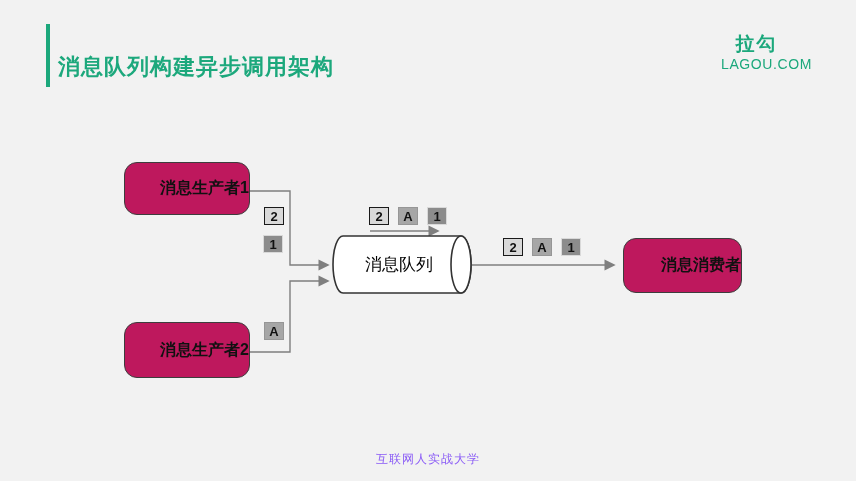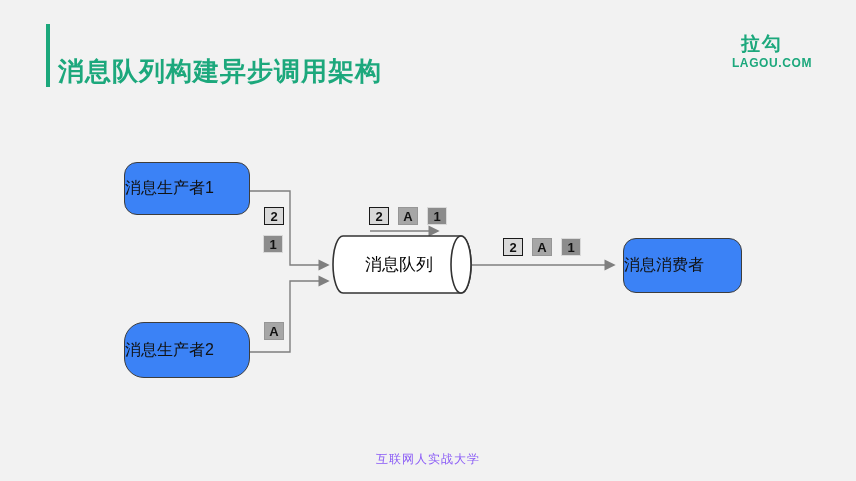--- a/index.html
+++ b/index.html
@@ -11,43 +11,44 @@
     font-family:"Liberation Sans","DejaVu Sans",sans-serif;
   }
   
   .accent-bar{
     position:absolute;left:46px;top:24px;
     width:4px;height:63px;
     background:#1CA87C;
   }
   .title{
     position:absolute;left:58px;top:37px;
-    font-size:26px;font-weight:bold;
+    font-size:22px;font-weight:bold;
     color:#1CA87C;letter-spacing:1px;
     white-space:nowrap;
   }
   .logo{
     position:absolute;right:44px;top:34px;
     text-align:center;color:#1CA87C;
   }
   .logo-text{font-size:19px;font-weight:bold;letter-spacing:2px;line-height:1.1;}
-  .logo-sub{font-size:12px;font-weight:bold;letter-spacing:0.6px;margin-top:1px;padding-left:20px;}
+  .logo-sub{font-size:14px;font-weight:normal;letter-spacing:0.6px;margin-top:1px;padding-left:20px;}
   
   .diagram-svg{position:absolute;left:0;top:0;}
   .node{
     position:absolute;
-    background:#3b82f6;
+    background:#be185d;
     border:1.6px solid #3d3d3d;
     border-radius:13px;
-    display:flex;align-items:center;justify-content:flex-start;
+    display:flex;align-items:center;justify-content:flex-end;
     font-size:16px;color:#111111;
     box-sizing:border-box;
+    font-weight:bold;
   }
   .node-producer1{left:124px;top:162px;width:126px;height:53px;}
-  .node-producer2{left:124px;top:322px;width:126px;height:56px;border-radius:20px;}
+  .node-producer2{left:124px;top:322px;width:126px;height:56px;}
   .node-consumer{left:623px;top:238px;width:119px;height:55px;}
   .queue-label{
     position:absolute;left:340px;top:236px;width:118px;height:57px;
     display:flex;align-items:center;justify-content:center;
     font-size:17px;color:#000000;pointer-events:none;
   }
   
   .msg{
     position:absolute;
     width:20px;height:18px;

